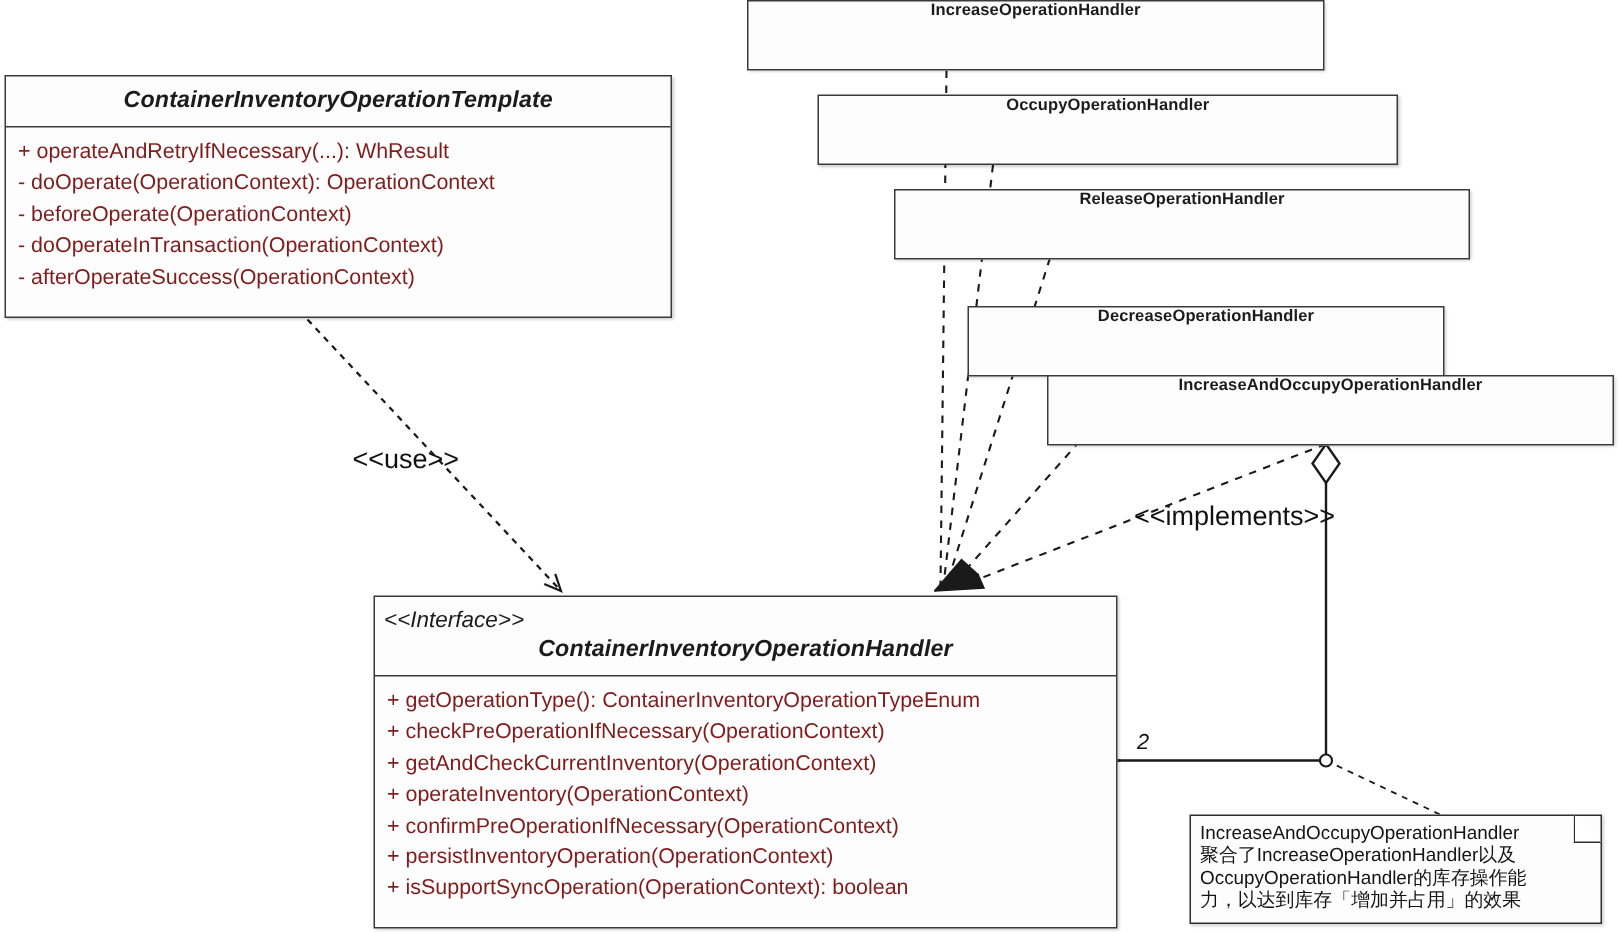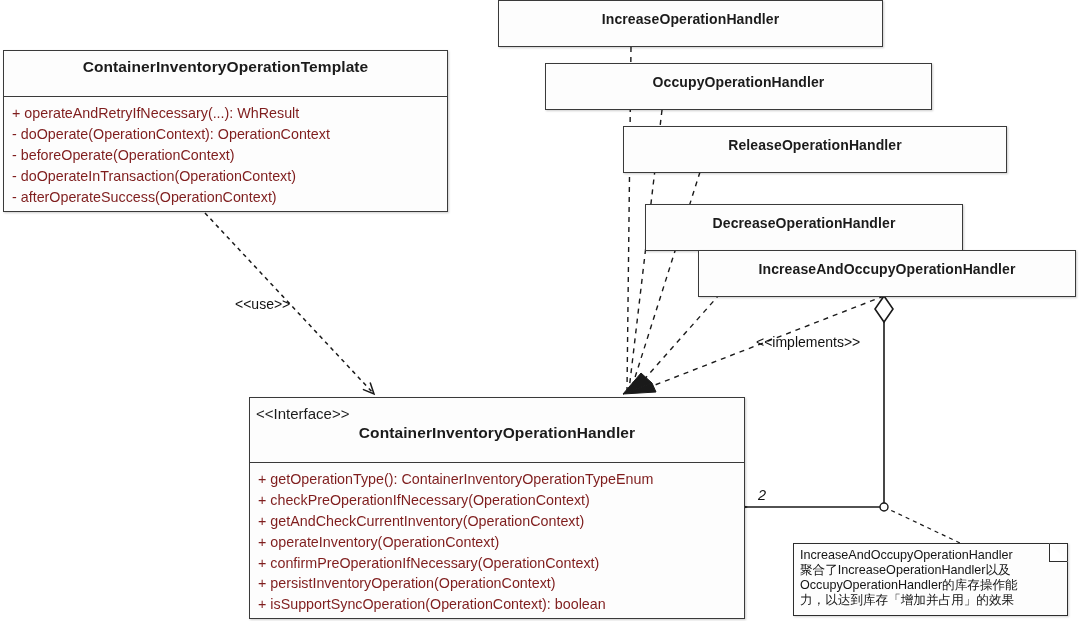--- a/index.html
+++ b/index.html
@@ -34,27 +34,27 @@
   }
   .uml-title {
     font-weight: bold;
     text-align: center;
     color: #1b1b1b;
     letter-spacing: 0.1px;
     white-space: nowrap;
   }
   
   .simple-box .uml-title {
-    font-size: 14px;
-    padding-top: 10px;
+    font-size: 11px;
   }
   
   .compartment-head {
     border-bottom: 1.4px solid #3a3a3a;
-    padding: 7px 6px 20px 6px;
+    padding: 7px 6px 8px 6px;
+    font-style: italic;
   }
   .compartment-head .uml-title { font-size: 15.5px; }
   .compartment-head .stereo {
     display: block;
     text-align: left;
     font-size: 15px;
     font-weight: normal;
     color: #1b1b1b;
     line-height: 1.25;
   }
@@ -87,21 +87,21 @@
     width: 19px; height: 19px;
     background: #ffffff;
     border-left: 1.5px solid #2e2e2e;
     border-bottom: 1.5px solid #2e2e2e;
     transform: none;
     clip-path: polygon(0 0, 100% 100%, 0 100%);
   }
   
   .edge-label {
     position: absolute;
-    font-size: 14px;
+    font-size: 18px;
     color: #111111;
     background: transparent;
     white-space: nowrap;
   }
   .mult-label { font-size: 14.5px; font-style: italic; }
 </style>
 </head>
 <body>
 
 <div id="diagram-root">
@@ -180,21 +180,21 @@
   </div>
 
   <div class="uml-box simple-box" style="left:498px; top:0px; width:385px; height:47px;">
     <div class="uml-title">IncreaseOperationHandler</div>
   </div>
 
   <div class="uml-box simple-box" style="left:545px; top:63px; width:387px; height:47px;">
     <div class="uml-title">OccupyOperationHandler</div>
   </div>
 
-  <div class="uml-box simple-box" style="left:596px; top:126px; width:384px; height:47px;margin-left:27px;">
+  <div class="uml-box simple-box" style="left:596px; top:126px; width:384px; height:47px;">
     <div class="uml-title">ReleaseOperationHandler</div>
   </div>
 
   <div class="uml-box simple-box" style="left:645px; top:204px; width:318px; height:47px;">
     <div class="uml-title">DecreaseOperationHandler</div>
   </div>
 
   <div class="uml-box simple-box" style="left:698px; top:250px; width:378px; height:47px;">
     <div class="uml-title">IncreaseAndOccupyOperationHandler</div>
   </div>

